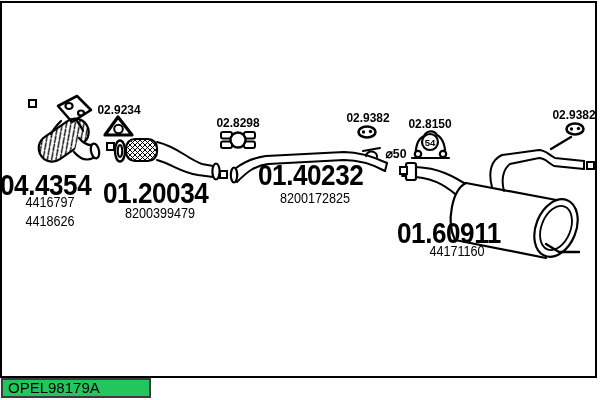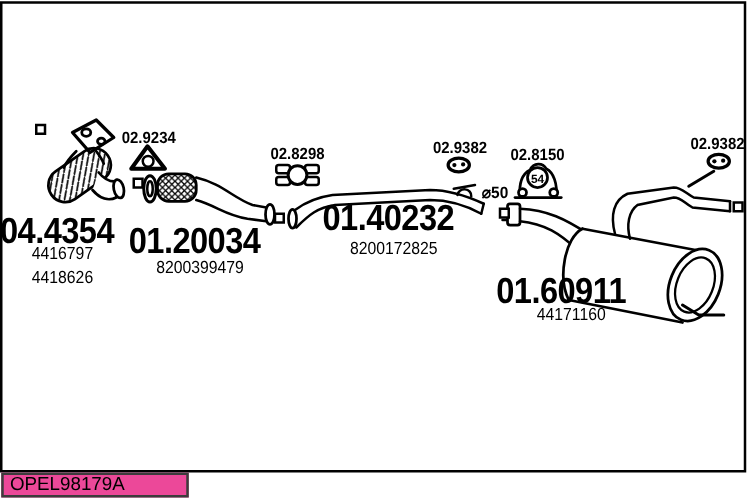--- a/index.html
+++ b/index.html
@@ -2,21 +2,21 @@
 <html><head>
 <meta charset="utf-8">
 <style>
   html,body{margin:0;padding:0;background:#fff;}
   .stage{position:relative;width:600px;height:400px;background:#fff;overflow:hidden;
          font-family:"Liberation Sans",sans-serif;color:#000;}
   .frame{position:absolute;left:0;top:1px;width:597px;height:377px;
          border:2px solid #000;box-sizing:border-box;}
   .diagram-svg{position:absolute;left:0;top:0;}
   .footer-box{position:absolute;left:1px;top:378px;width:150px;height:20px;
-              border:2px solid #3c3c3c;box-sizing:border-box;background:#ec4899;
+              border:2px solid #3c3c3c;box-sizing:border-box;background:#22c55e;
               font-size:15px;line-height:16px;padding-left:5px;white-space:nowrap;}
   .big-code{position:absolute;font-weight:bold;font-size:29px;line-height:29px;
             letter-spacing:-0.5px;white-space:nowrap;transform:scaleX(.9);
             transform-origin:0 50%;}
   .code-label{position:absolute;font-weight:bold;font-size:13px;line-height:13px;
               width:64px;text-align:center;white-space:nowrap;
               transform:scaleX(.92);transform-origin:50% 50%;}
   .oe{position:absolute;font-size:14px;line-height:15px;width:110px;text-align:center;
       white-space:nowrap;transform:scaleX(.9);transform-origin:50% 50%;}
   .dia{position:absolute;font-weight:bold;font-size:13px;line-height:13px;width:44px;

